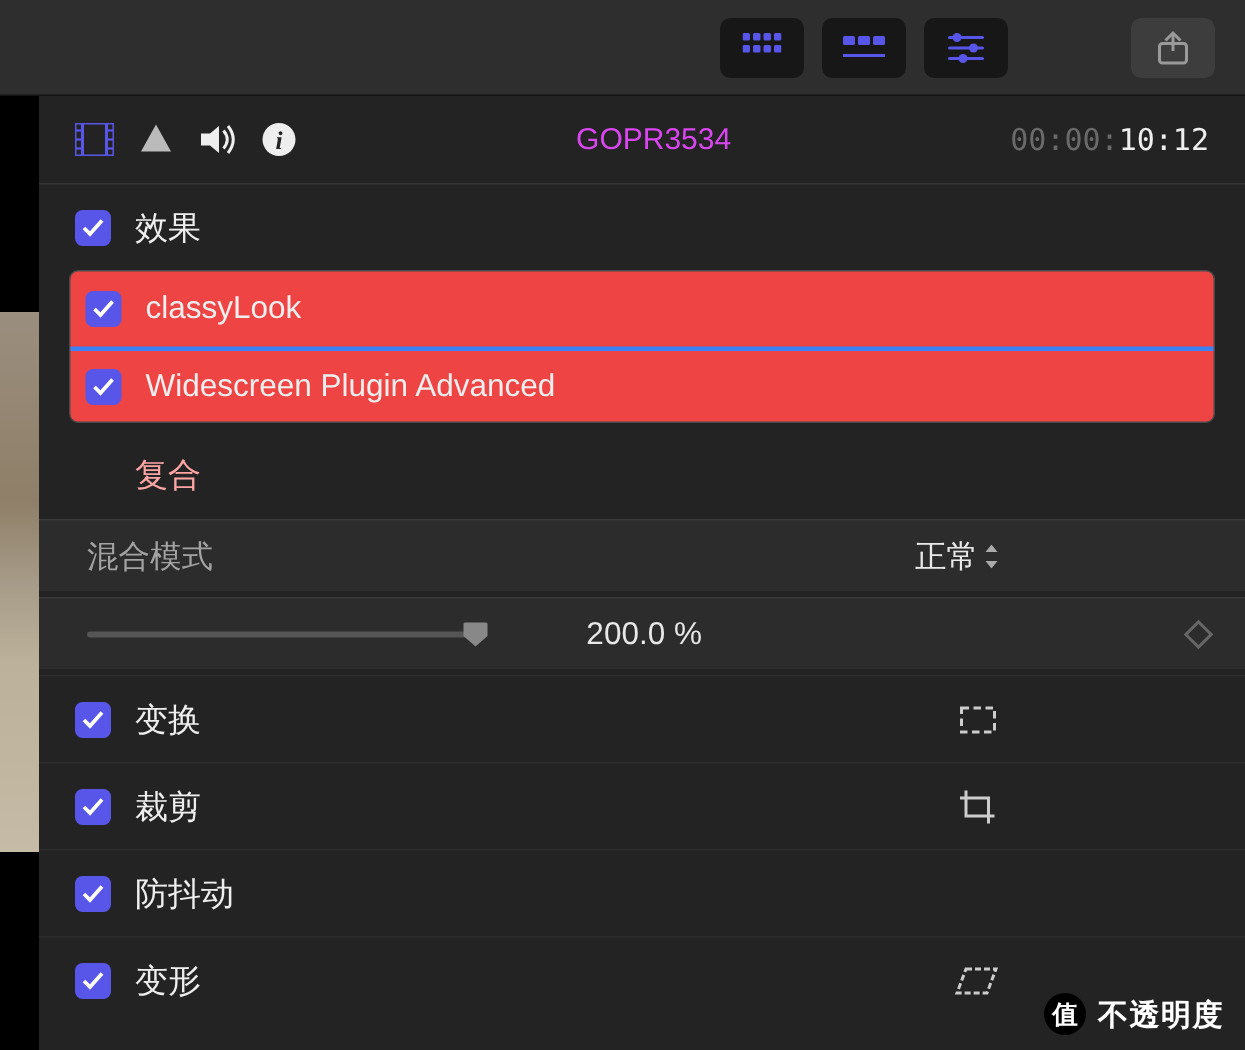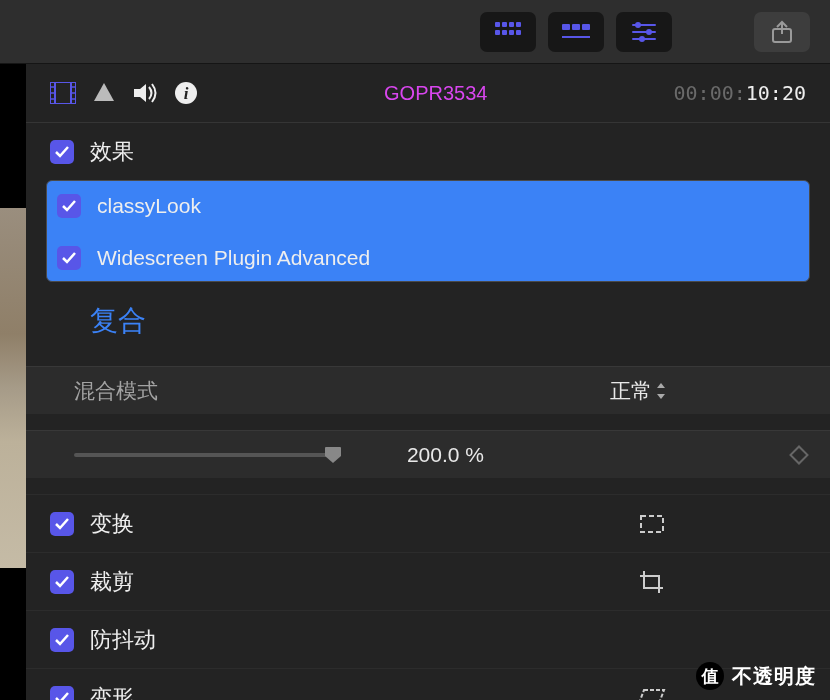--- a/index.html
+++ b/index.html
@@ -112,48 +112,48 @@
   margin-right: 16px;
   flex-shrink: 0;
 }
 .checkbox svg { display:block;}
 
 
 .effects-group {
   margin: 0 20px 6px;
   border: 1px solid #4a4a4a;
   border-radius: 6px;
-  background: #3b82f6;
+  background: #ef4444;
 }
 .effect-row {
   display: flex;
   align-items: center;
   height: 50px;
   padding: 0 10px;
 }
 .effect-row + .effect-row { border-top: 3px solid #3b82f6; }
 .effect-row .label { font-size: 21px; }
 
 
 .param-block {
   padding: 0 24px;
 }
 .param-title {
-  font-size: 28px;
-  color: #3b82f6;
+  font-size: 22px;
+  color: #fca5a5;
   padding: 14px 0 10px 40px;
 }
 .param-row {
   display: flex;
   align-items: center;
   height: 48px;
   background: #2c2c2c;
   border-top: 1px solid #383838;
-  padding-left: 48px;
-  margin: 16px -24px;
+  padding-left: 32px;
+  margin: 4px -24px;
   padding-right: 24px;
 }
 .param-label {
   font-size: 21px;
   color: #a3a3a3;
   width: 150px;
 }
 .dropdown-val {
   margin-left: auto;
   margin-right: 140px;
@@ -299,21 +299,21 @@
           <path d="M2 7 L8 7 L14 2 L14 20 L8 15 L2 15 Z" fill="#eee"></path>
           <path d="M17 5 Q22 11 17 17" fill="none" stroke="#eee" stroke-width="2"></path>
           <path d="M20 2 Q27 11 20 20" fill="none" stroke="#eee" stroke-width="2"></path>
         </svg>
       <svg width="24" height="24" viewBox="0 0 24 24">
           <circle cx="12" cy="12" r="11" fill="#eee"></circle>
           <text x="12" y="18" text-anchor="middle" font-style="italic" font-family="Georgia" font-weight="bold" font-size="17" fill="#232323">i</text>
         </svg>
     </div>
     <div class="clip-title">GOPR3534</div>
-    <div class="timecode"><span>00:00:</span><span class="bright">10:20</span></div>
+    <div class="timecode"><span>00:00:</span><span class="bright">10:12</span></div>
   </div>
 
   <div class="section-bar">
     <div class="checkbox">
       <svg width="16" height="14" viewBox="0 0 16 14">
           <polyline points="2,7 6,11 14,2" fill="none" stroke="#fff" stroke-width="2.5"></polyline>
         </svg>
     </div>
     <div class="label">效果</div>
   </div>

